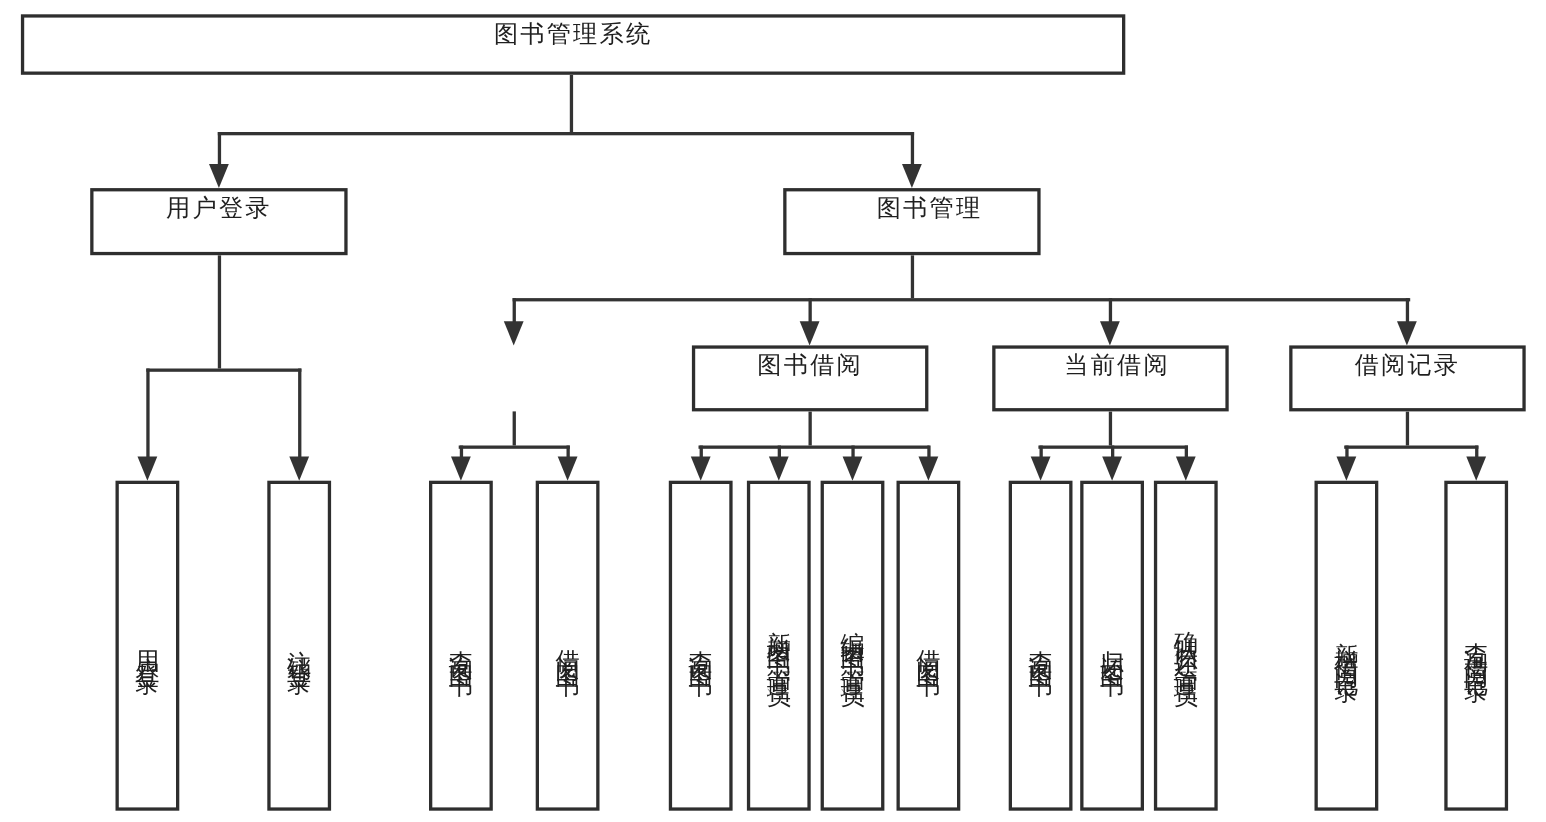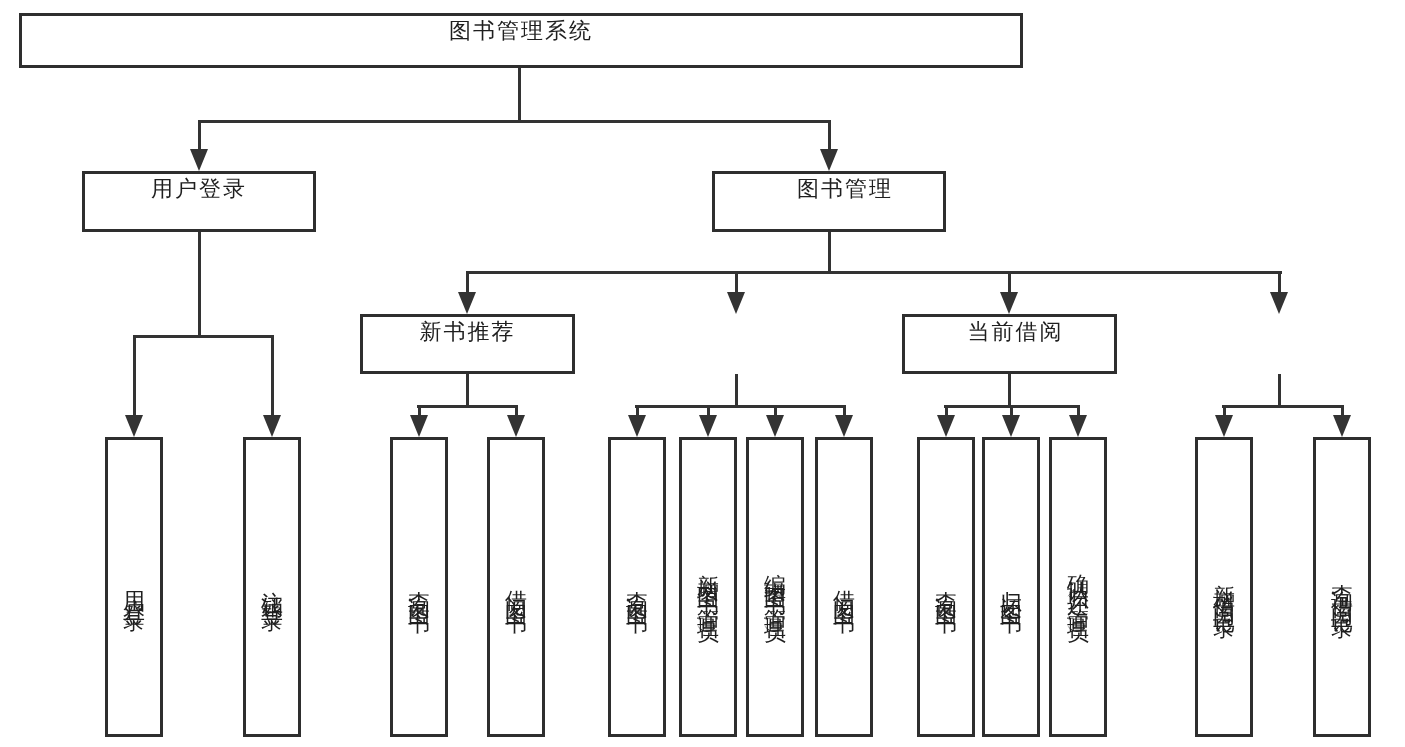--- a/index.html
+++ b/index.html
@@ -100,25 +100,28 @@
     <span class="label">图书管理系统</span>
   </div>
 
   <div class="hnode" style="left:82px;top:171px;width:234px;height:61px;">
     <span class="label">用户登录</span>
   </div>
   <div class="hnode" style="left:712px;top:171px;width:234px;height:61px;padding-left:32px;">
     <span class="label">图书管理</span>
   </div>
 
-  <div class="hnode" style="left:360px;top:314px;width:215px;height:60px;">
-    <span class="label">新书推荐</span>
+  <div class="hnode" style="left:629px;top:314px;width:215px;height:60px;">
+    <span class="label">图书借阅</span>
   </div>
   <div class="hnode" style="left:902px;top:314px;width:215px;height:60px;padding-left:12px;">
     <span class="label">当前借阅</span>
+  </div>
+  <div class="hnode" style="left:1172px;top:314px;width:215px;height:60px;">
+    <span class="label">借阅记录</span>
   </div>
 
   <div class="vnode" style="left:105px;top:437px;width:58px;height:300px;">
     <span class="vtext">用户登录</span>
   </div>
   <div class="vnode" style="left:243px;top:437px;width:58px;height:300px;">
     <span class="vtext">注销登录</span>
   </div>
 
   <div class="vnode" style="left:390px;top:437px;width:58px;height:300px;">

